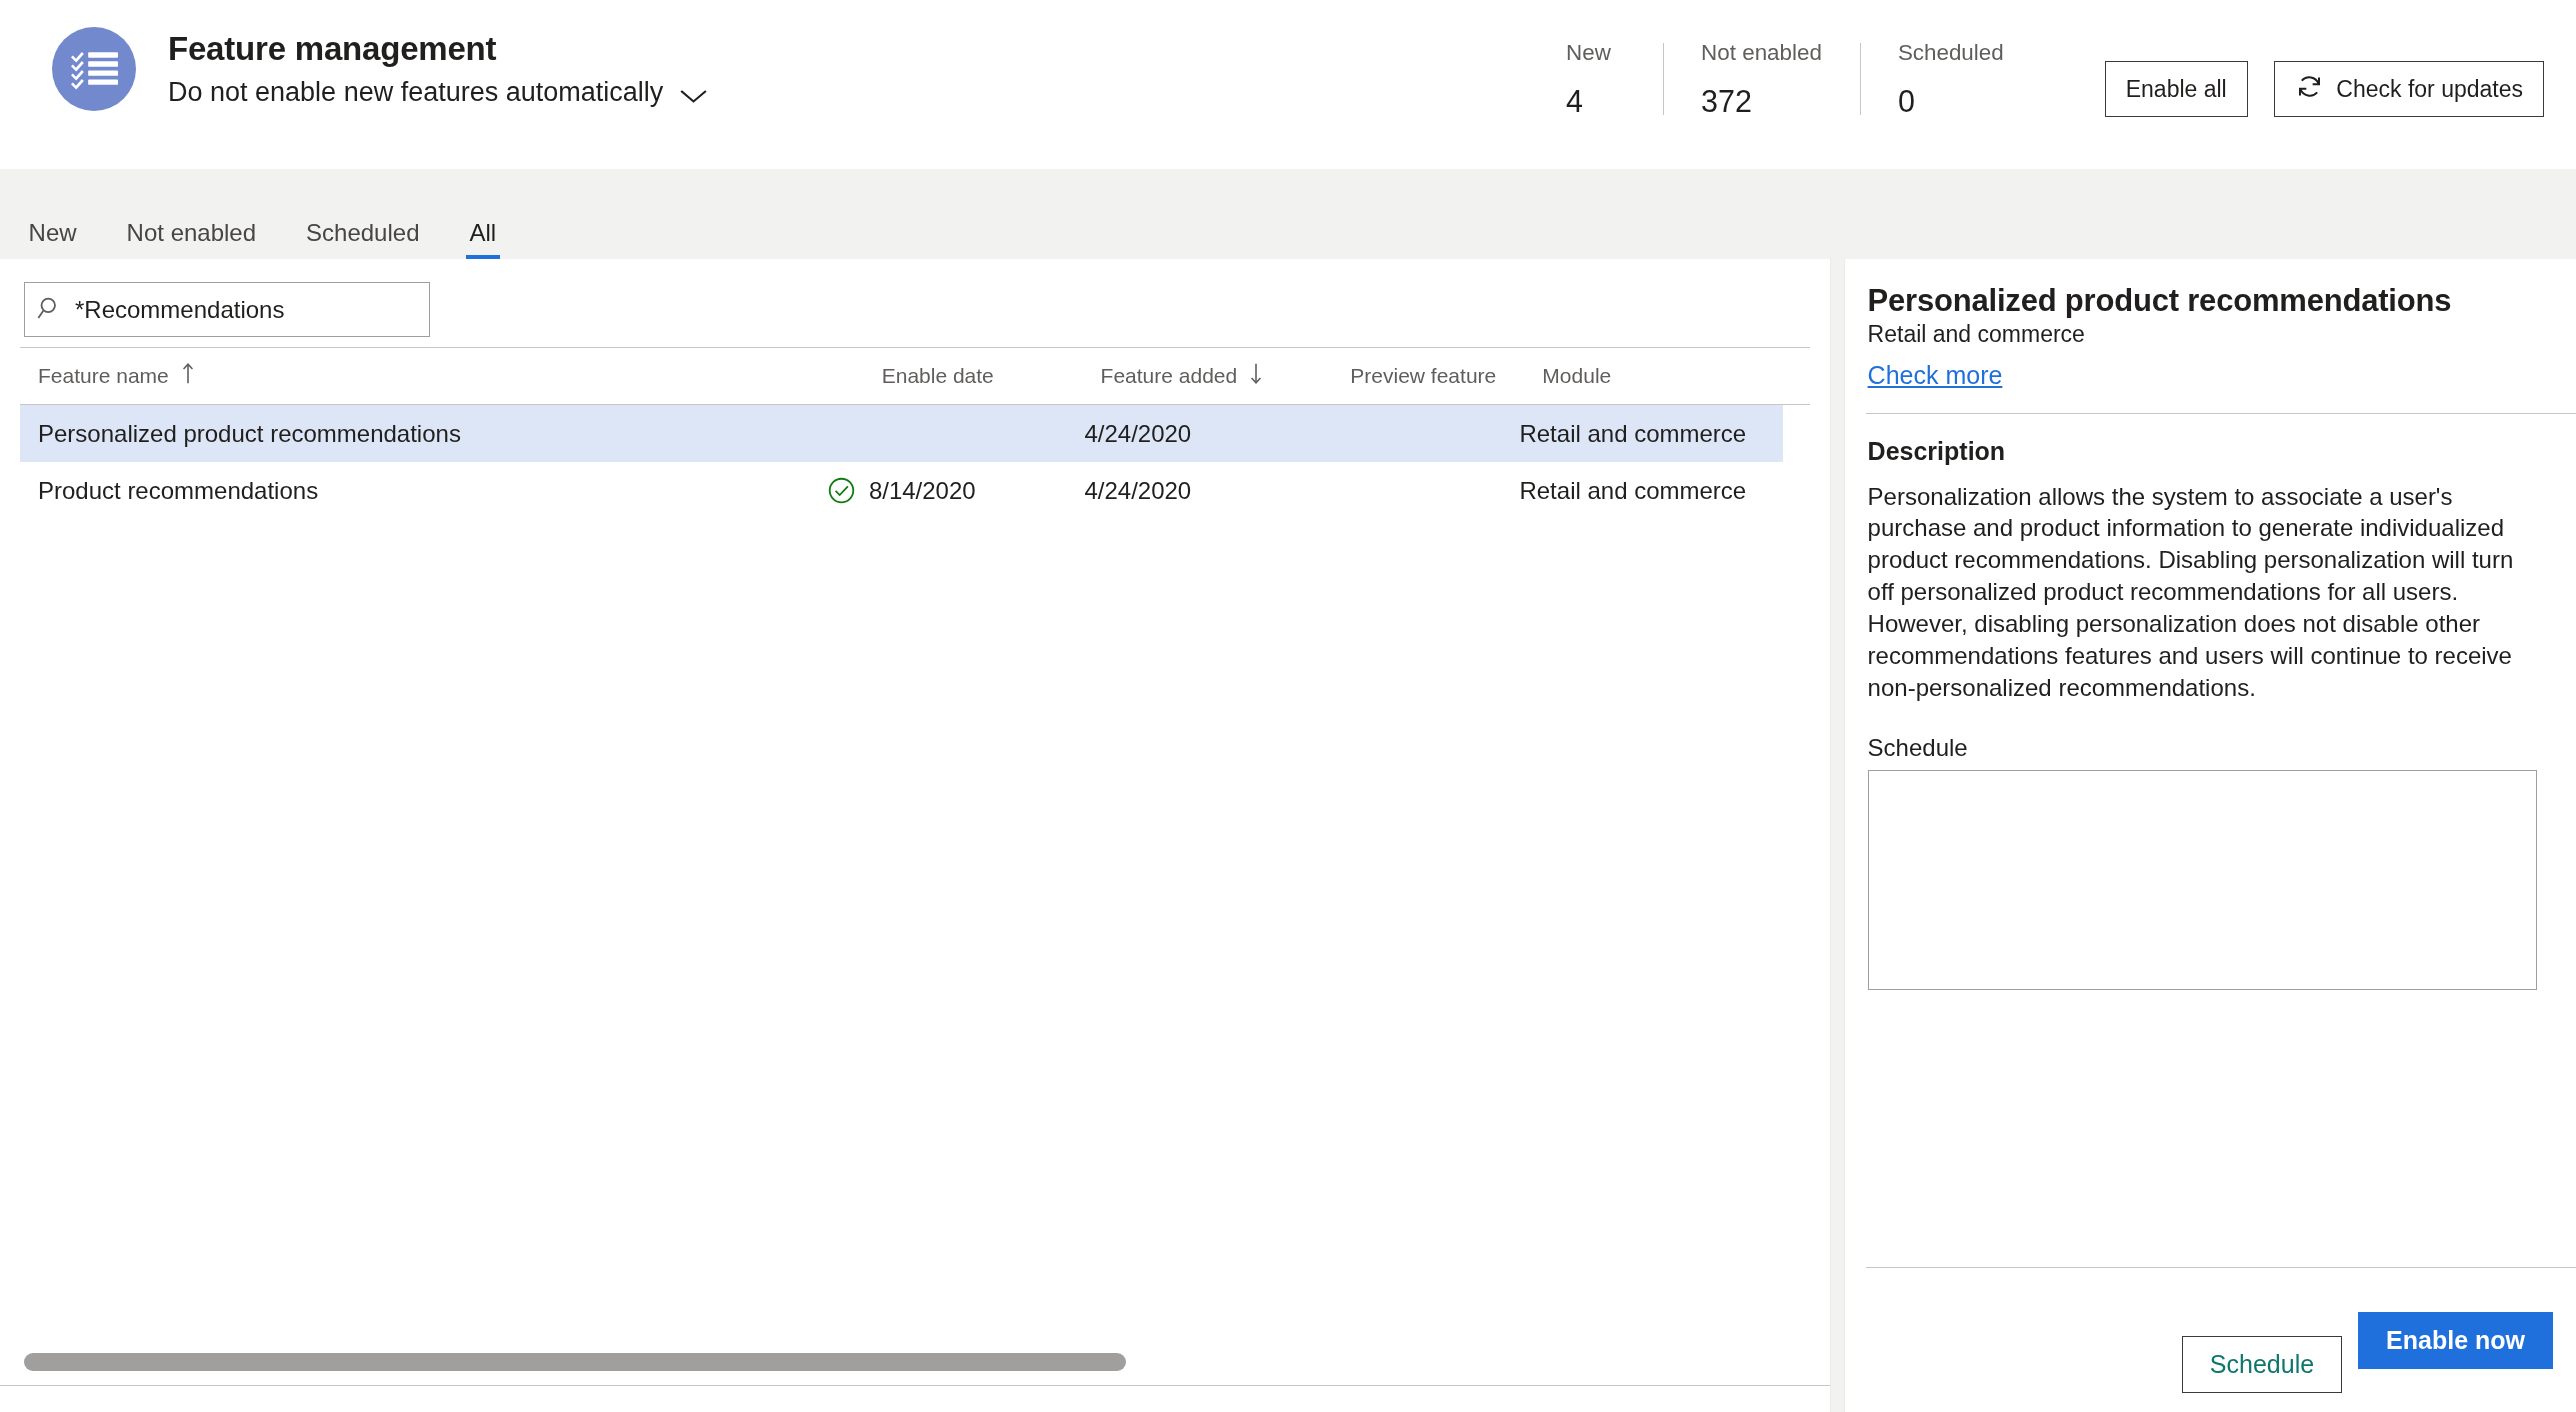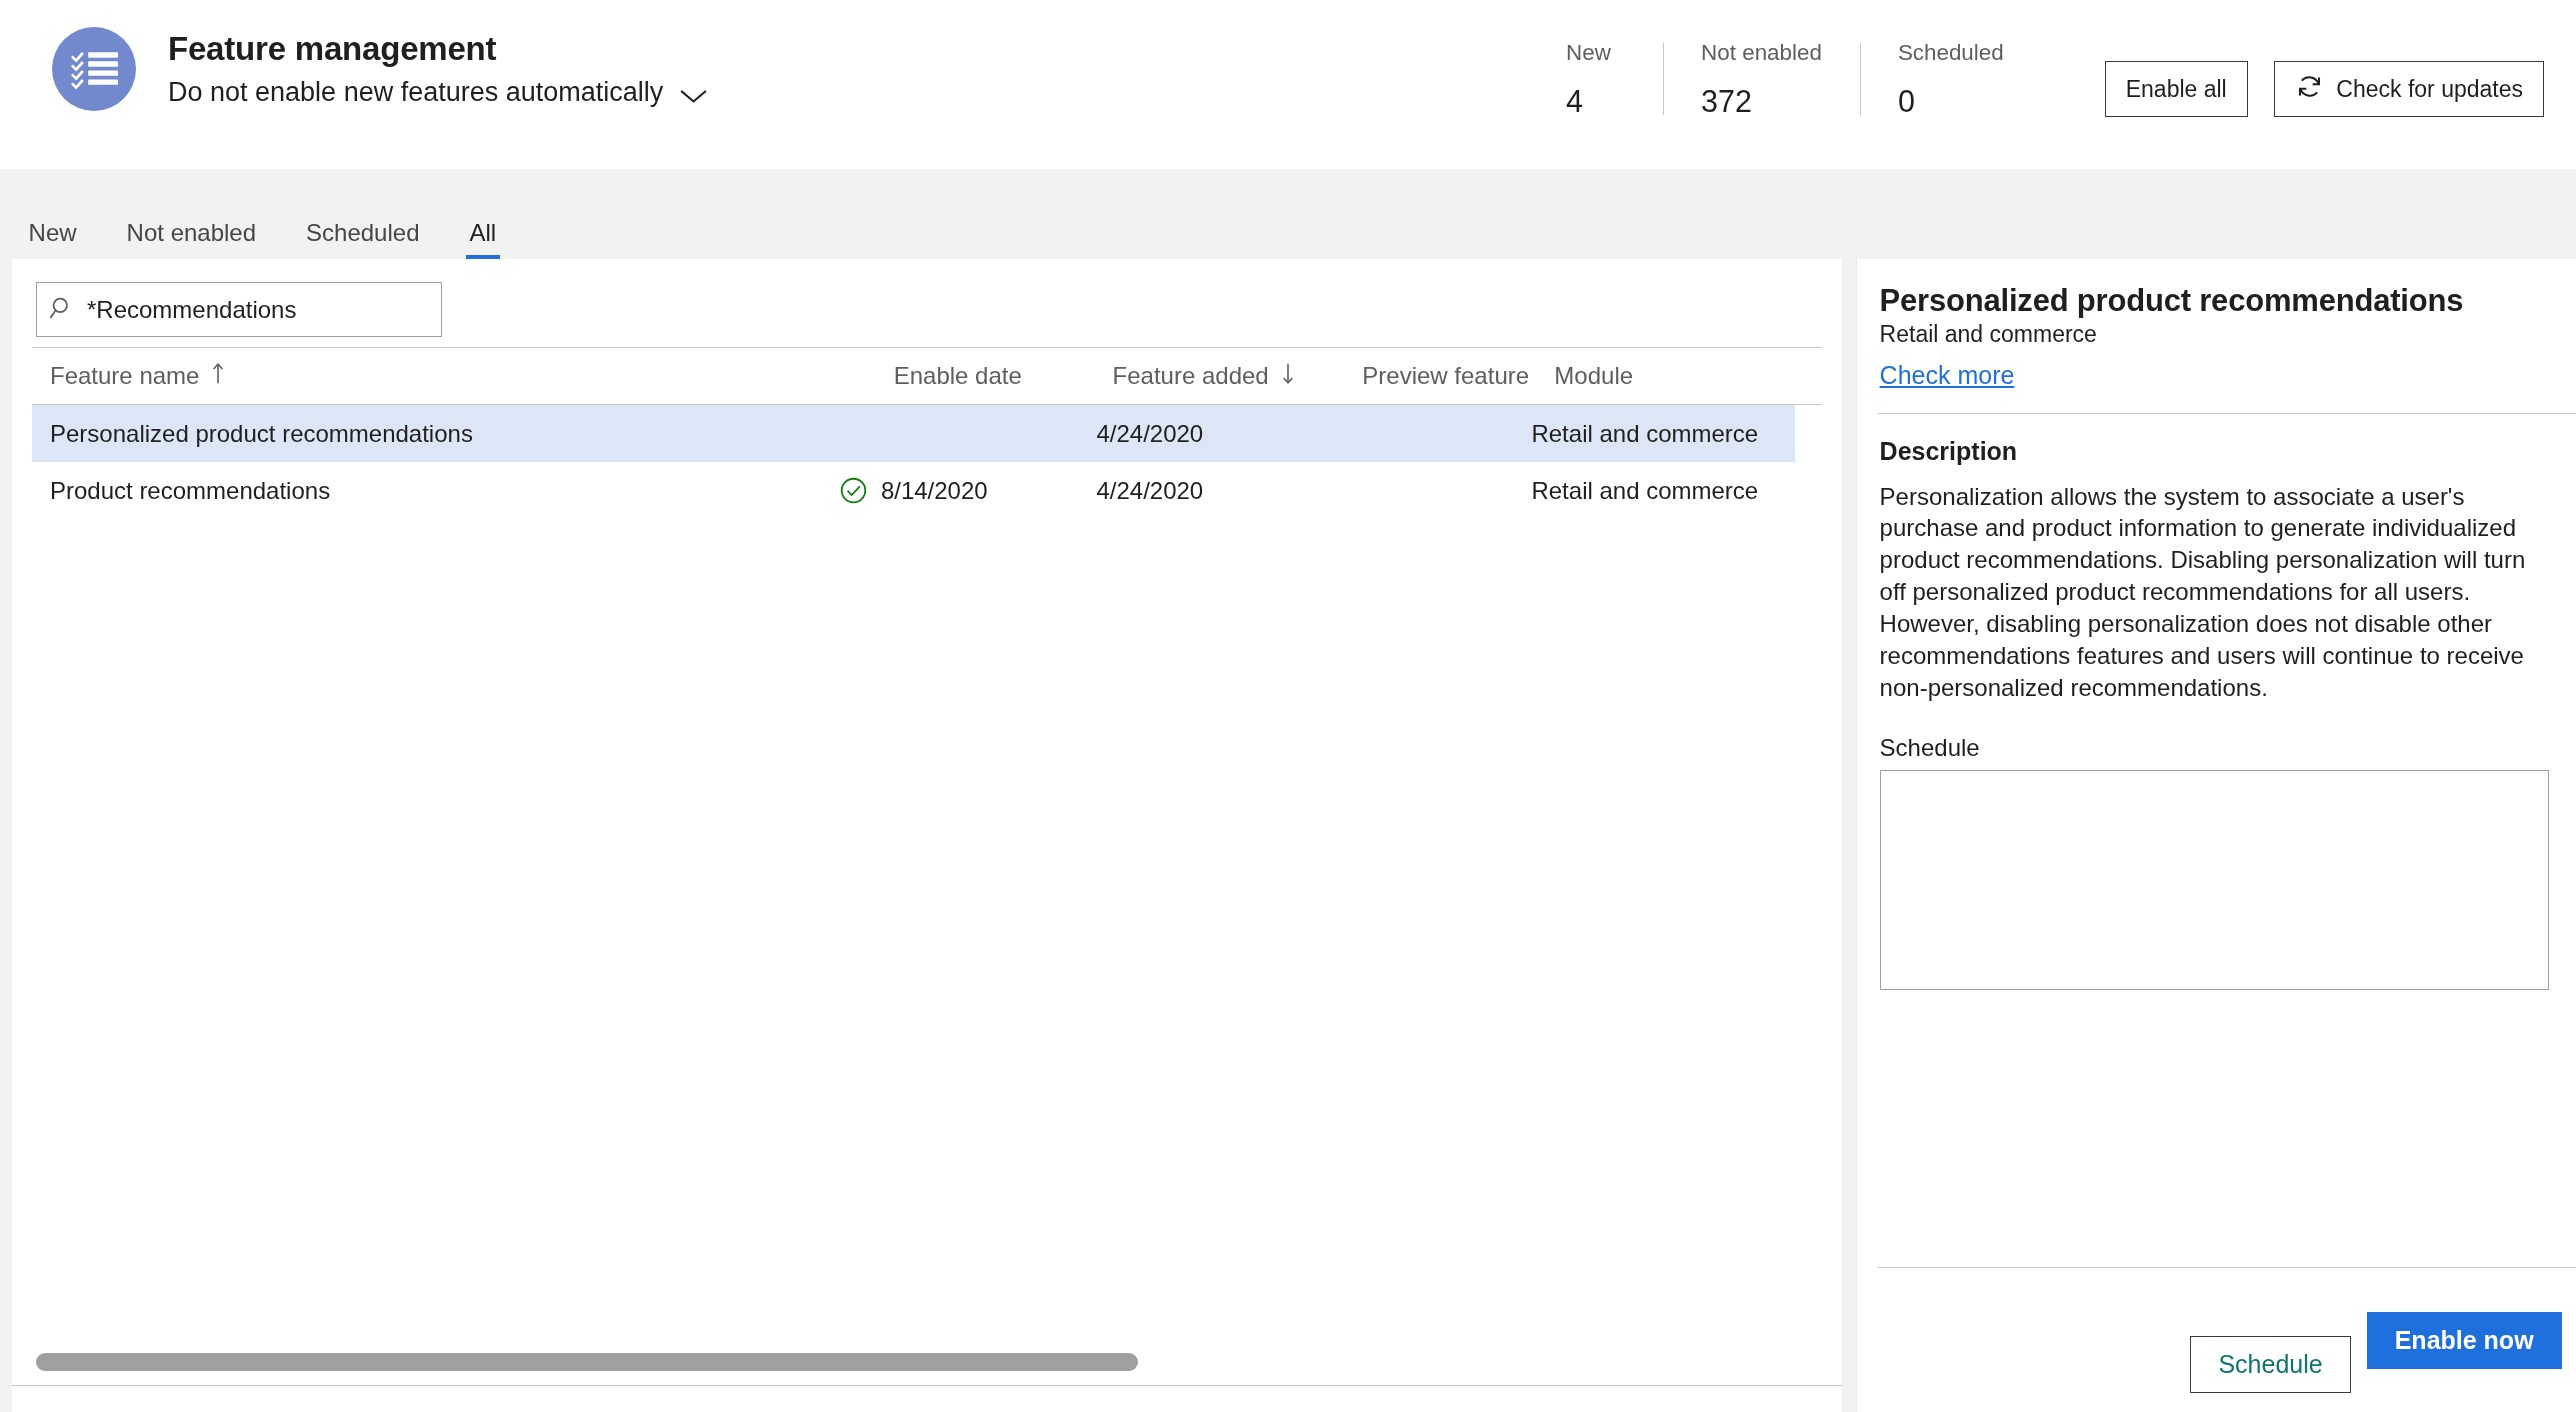--- a/index.html
+++ b/index.html
@@ -153,21 +153,21 @@
     left: 12.6px;
     right: 12.6px;
     bottom: 0;
     height: 4.5px;
     background: #1f6fdc;
   }
 
   
   .content {
     display: flex;
-    padding: 0 0 0 12px;
+    padding: 0 0 0 0;
     height: calc(1413px - 169px - 90px);
     box-sizing: border-box;
     border-radius: 31px;
   }
   .left-panel {
     width: 1831px;
     background: #ffffff;
     box-sizing: border-box;
     padding: 23px 20px 0 20px;
     display: flex;
@@ -208,21 +208,21 @@
   }
   .grid-header {
     display: flex;
     align-items: center;
     height: 57px;
     border-bottom: 0.9px solid #c8c6c4;
     padding-left: 18px;
     box-sizing: border-box;
   }
   .gh {
-    font-size: 24px;
+    font-size: 21px;
     color: #605e5c;
     display: flex;
     align-items: center;
     box-sizing: border-box;
     cursor: pointer;
     white-space: nowrap;
   }
   .gh .sort-arrow { margin-left: 10.8px; display:block; }
   .col-name { width: 803px; }
   .col-status { width: 45px; }

